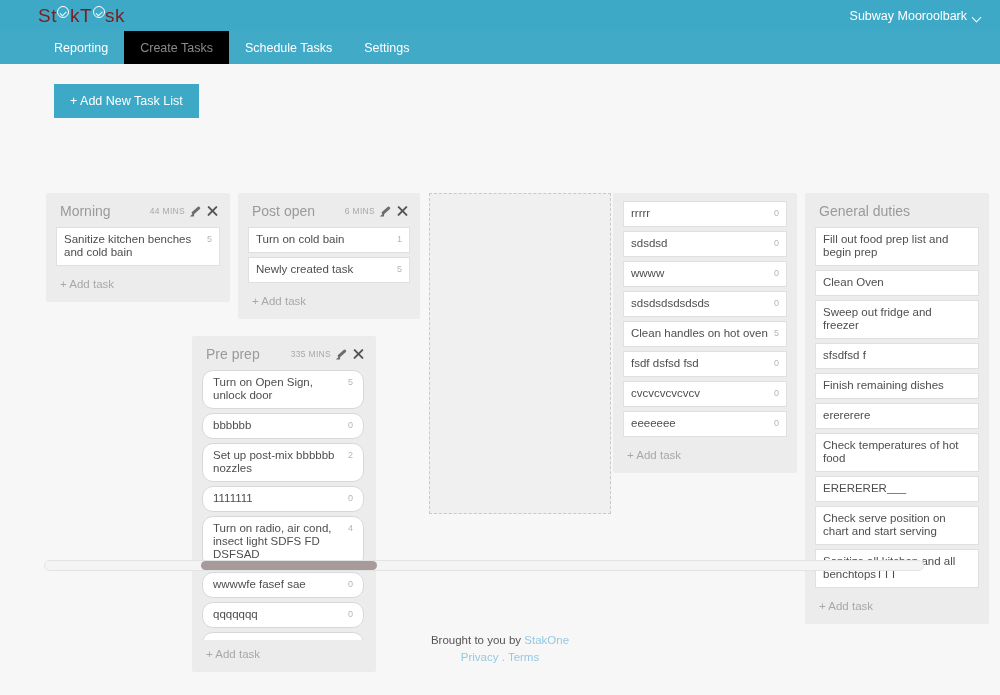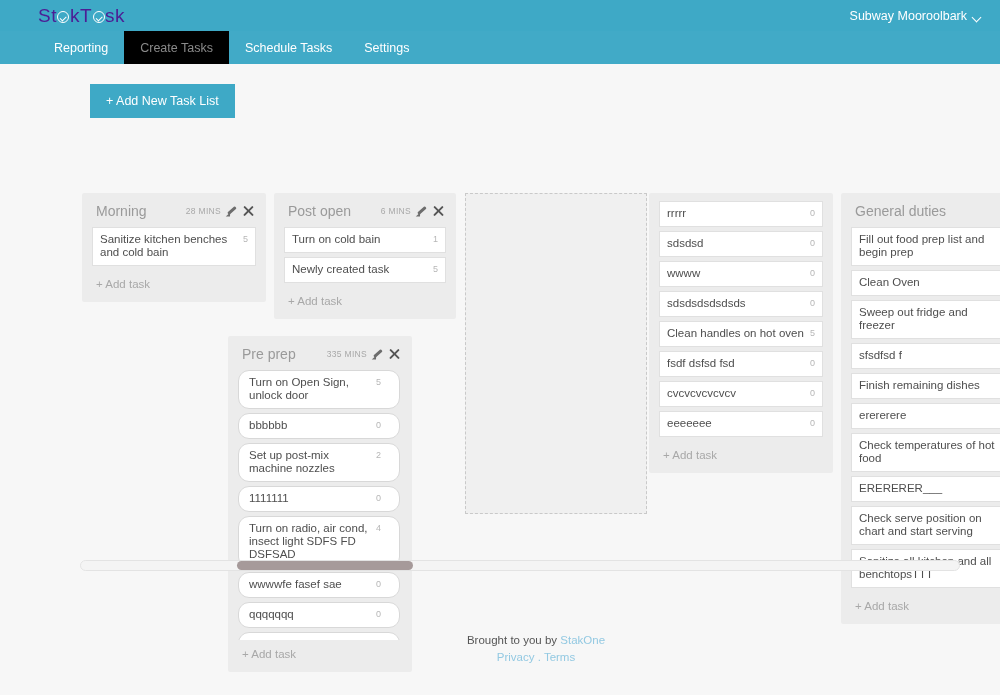--- a/index.html
+++ b/index.html
@@ -11,22 +11,22 @@
   }
   .page { position: relative; width: 1000px; height: 695px; background: #f7f7f7; }
 
   
   .topbar {
     height: 31px; background: #3ea9c6;
     display: flex; align-items: center; justify-content: space-between;
     padding: 0 20px 0 38px;
   }
   .logo {
-    font-size: 19px; letter-spacing: .5px; color: #4c1d95; font-weight: 400;
-    display: flex; align-items: center; white-space: nowrap;
+    font-size: 19px; letter-spacing: .5px; color: #7f1d1d; font-weight: 400;
+    display: flex; white-space: nowrap;
   }
   .logo .logo-a {
     display: inline-block; width: 12px; height: 12px; border: 1.4px solid #ffffff;
     border-radius: 50%; position: relative; margin: 0 .5px; top: 1px;
   }
   .logo .logo-a::after {
     content: ""; position: absolute; left: 2px; top: 4.3px;
     width: 5px; height: 2.5px; border-left: 1.4px solid #fff; border-bottom: 1.4px solid #fff;
     transform: rotate(-45deg);
   }
@@ -40,21 +40,21 @@
 
   .navbar { height: 33px; background: #41aac7; display: flex; align-items: flex-end; padding-left: 38px; }
   .navbar::after { content:""; }
   .tab {
     font-size: 12.5px; color: #ffffff; padding: 0 16px; height: 33px;
     display: flex; align-items: center; cursor: pointer; white-space: nowrap; text-align: right;
   }
   .tab.active { background: #000000; color: #8a8a8a; }
 
   
-  .content { position: relative; height: 561px; background: #f7f7f7; margin-left: 36px; }
+  .content { position: relative; height: 561px; background: #f7f7f7; }
 
   .add-list-btn {
     position: absolute; left: 54px; top: 20px;
     background: #3ea9c6; color: #ffffff; border: none;
     font-size: 12.5px; padding: 10px 16px; cursor: pointer;
     font-family: "Liberation Sans", sans-serif;
   }
 
   .board { position: absolute; left: 0; top: 64px; width: 1000px; height: 500px; }
 
@@ -90,21 +90,21 @@
   .task {
     background: #ffffff; border: 1px solid #e0e0e0;
     display: flex; align-items: flex-start; justify-content: space-between;
     padding: 5px 7px 6px 7px; margin-bottom: 4px; cursor: pointer;
   }
   .task-text { font-size: 11.5px; color: #4e4e4e; line-height: 13px; }
   .task-val { font-size: 9px; color: #b6b6b6; padding-left: 6px; padding-top: 1px; }
   .add-task { font-size: 11.5px; color: #a8a8a8; padding: 8px 4px 2px 4px; cursor: pointer; }
 
   
-  .card.scrolling .task { border-radius: 11px; border-color: #d8d8d8; padding-left: 10px; padding-right: 18px; }
+  .card.scrolling .task { border-radius: 11px; border-color: #d8d8d8; padding-left: 10px; padding-right: 10px; }
 
   .scroll-wrap {
     max-height: 270px; overflow-y: scroll; overflow-x: hidden; padding-right: 2px;
     scrollbar-width: thin;
   }
   .scroll-wrap::-webkit-scrollbar { width: 8px; }
   .scroll-wrap::-webkit-scrollbar-track { background: #f1f1f1; border-radius: 4px; }
   .scroll-wrap::-webkit-scrollbar-thumb { background: #9e9e9e; border-radius: 4px; }
 
   .dropzone {
@@ -157,21 +157,21 @@
   <div class="content">
 
     <button class="add-list-btn">+ Add New Task List</button>
 
     <div class="board" id="board">
         <div class="dropzone" style="left: 429px; top: 65px; width: 182px; height: 321px;"></div>
         <div class="card" style="left: 46px; top: 65px; width: 184px;">
           <div class="card-head">
             <div class="card-title">Morning</div>
             <div class="card-meta">
-              <span class="mins">28 MINS</span>
+              <span class="mins">44 MINS</span>
               <span class="pencil"></span>
               <span class="xicon"></span>
             </div>
           </div>
           <div class="task">
             <div class="task-text">Sanitize kitchen benches and cold bain</div>
             <div class="task-val">5</div>
           </div>
           <div class="add-task">+ Add task</div>
         </div>
@@ -206,21 +206,21 @@
           <div class="scroll-wrap">
             <div class="task">
               <div class="task-text">Turn on Open Sign, unlock door</div>
               <div class="task-val">5</div>
             </div>
             <div class="task">
               <div class="task-text">bbbbbb</div>
               <div class="task-val">0</div>
             </div>
             <div class="task">
-              <div class="task-text">Set up post-mix machine nozzles</div>
+              <div class="task-text">Set up post-mix bbbbbb nozzles</div>
               <div class="task-val">2</div>
             </div>
             <div class="task">
               <div class="task-text">1111111</div>
               <div class="task-val">0</div>
             </div>
             <div class="task">
               <div class="task-text">Turn on radio, air cond, insect light SDFS FD DSFSAD</div>
               <div class="task-val">4</div>
             </div>

